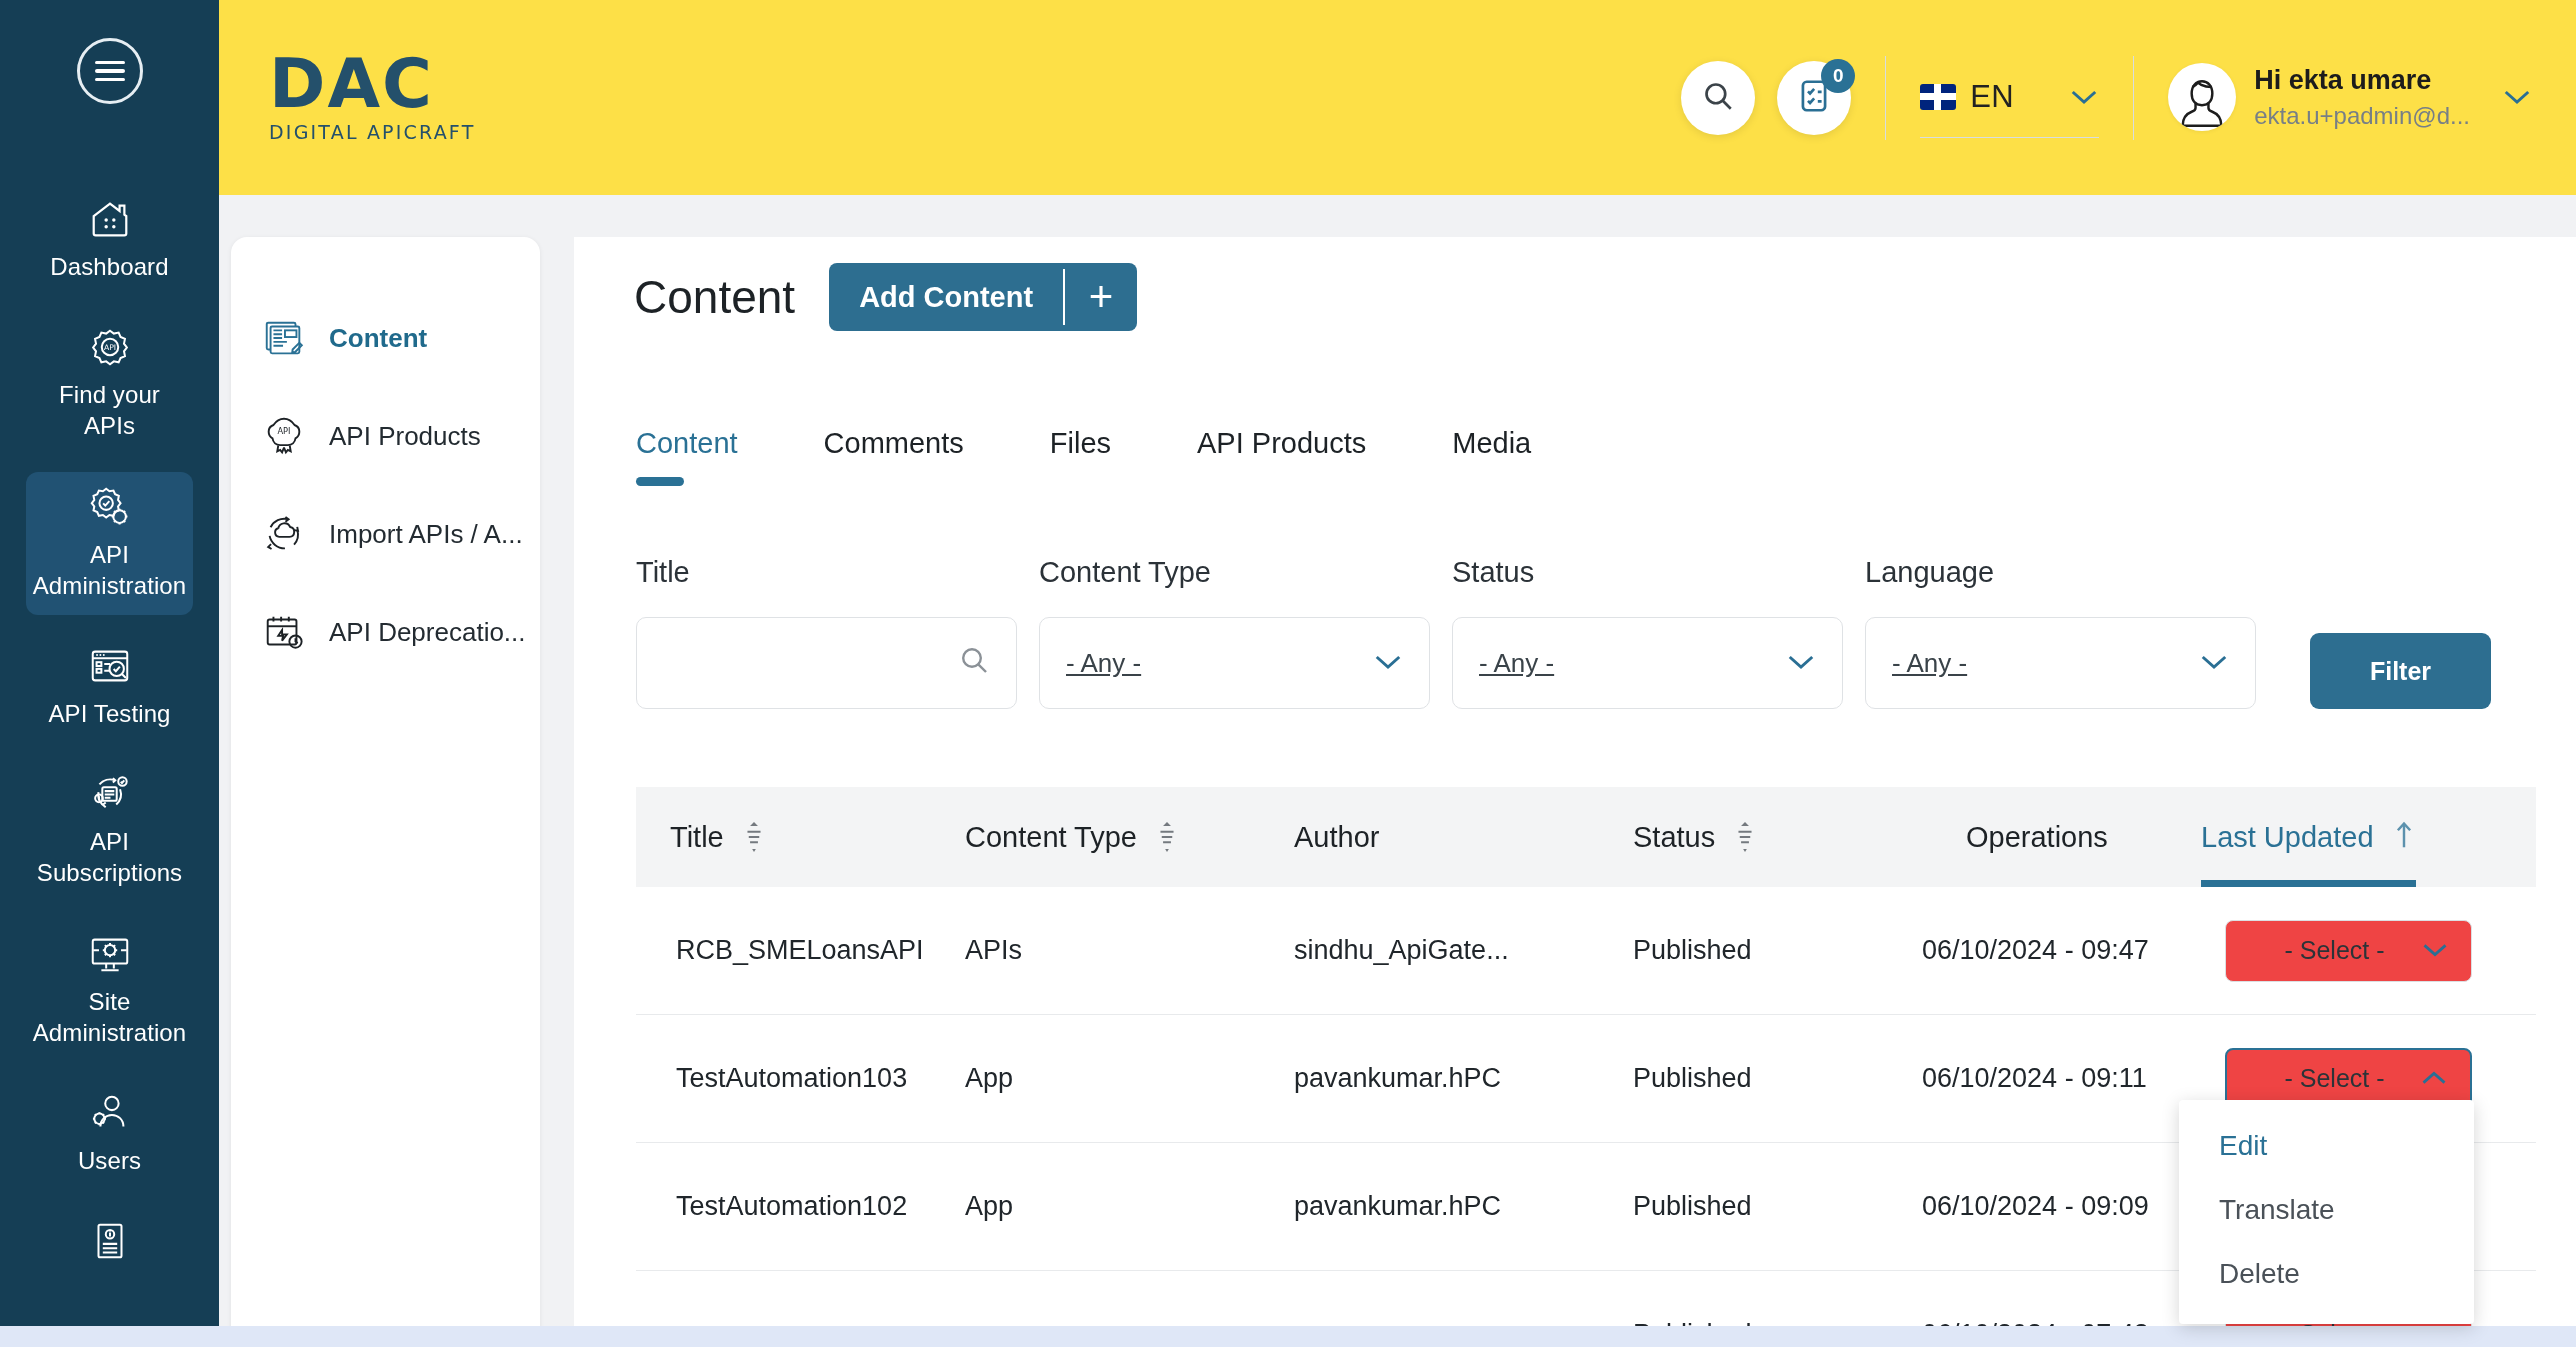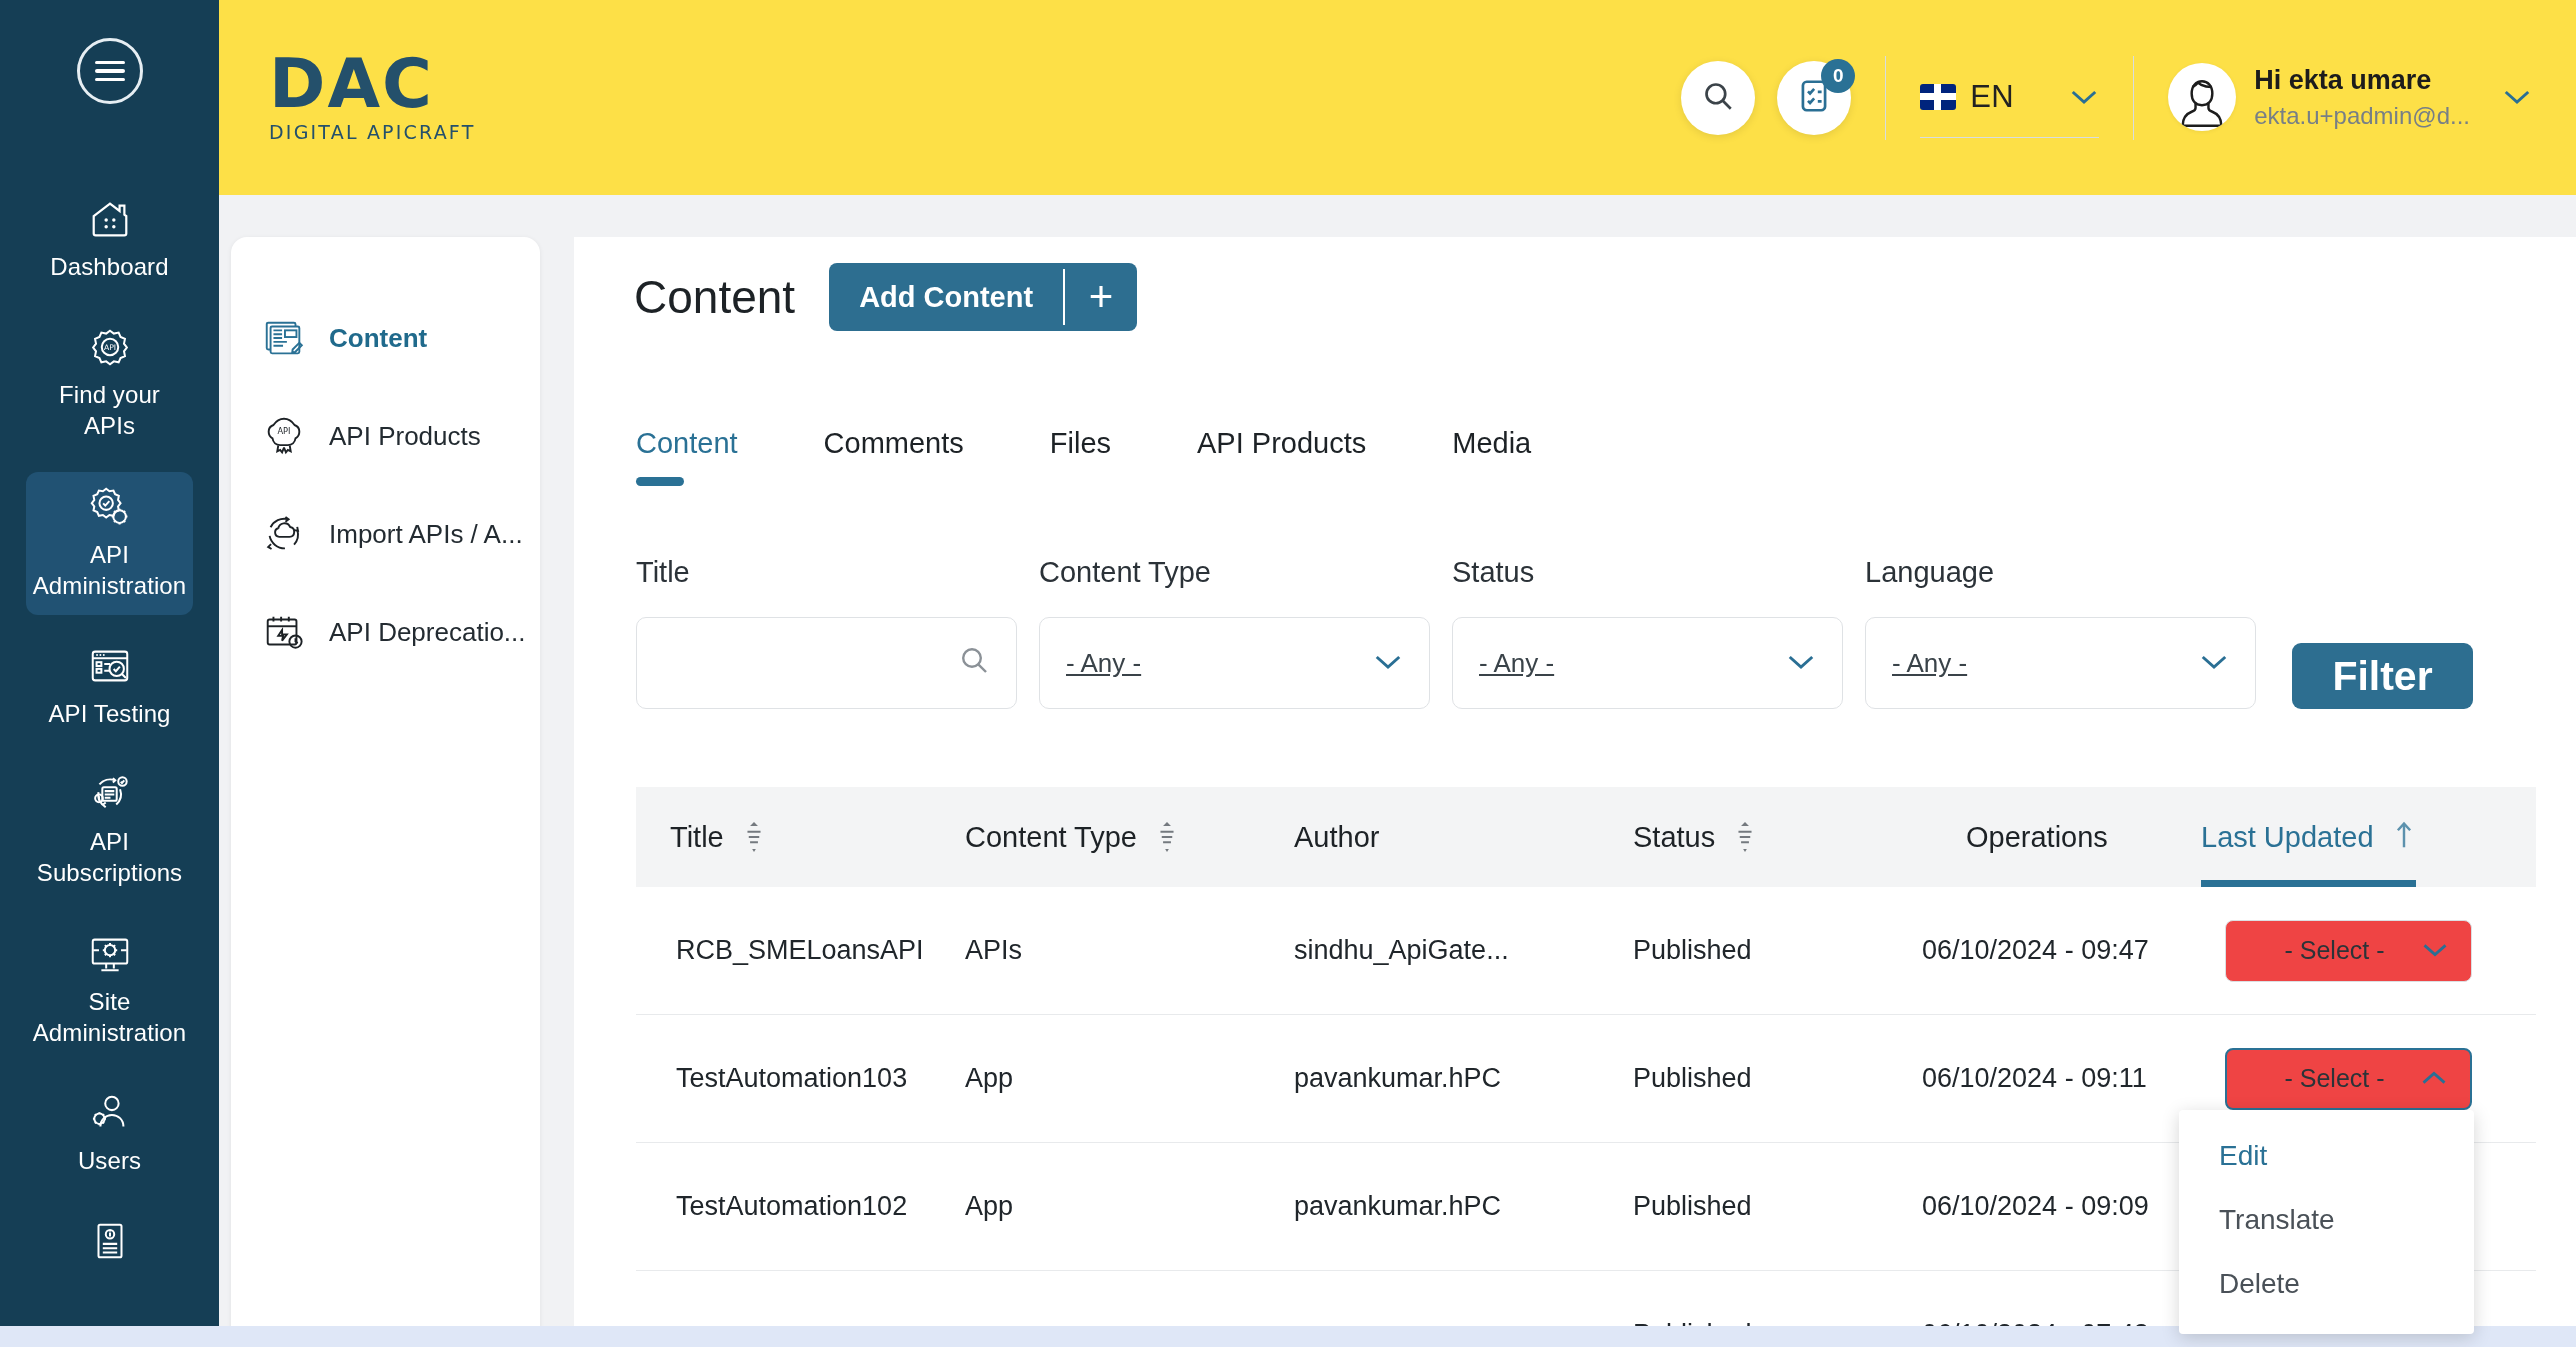--- a/index.html
+++ b/index.html
@@ -162,22 +162,22 @@
   .field-label { font-size: 29px; color: #2b3238; margin-bottom: 28px; }
   .fbox {
     height: 92px; border: 1px solid #dfe2e5; border-radius: 10px;
     background: #fff; display: flex; align-items: center;
     padding: 0 26px; font-size: 26px; color: #3a4349; text-decoration: underline;
   }
   .f-title { width: 381px; justify-content: flex-end; }
   .f-sel { width: 391px; justify-content: space-between; cursor: pointer; }
   .filter-btn {
     background: #2d6e90; color: #fff; border: none; border-radius: 9px;
-    height: 66px; width: 181px; font-size: 41px; font-weight: 700;
-    font-family: "Liberation Sans", sans-serif; cursor: pointer; margin-left: 14px;
+    height: 76px; width: 181px; font-size: 25px; font-weight: 700;
+    font-family: "Liberation Sans", sans-serif; cursor: pointer; margin-left: 32px;
   }
 
   
   .table { margin: 78px 0 0 22px; position: relative; }
   .thead {
     display: flex; align-items: center; background: #f3f4f5;
     height: 100px; font-size: 29px; color: #1d2226;
   }
   .th { display: flex; align-items: center; gap: 18px; position: relative; height: 100%; }
   .th.c1 { width: 329px; padding-left: 34px; }
@@ -623,21 +623,21 @@
             <div class="td c5">06/10/2024 - 09:11</div>
             <div class="td c6" style="position:relative">
               <div class="opsel open">
                 <span class="txt">- Select -</span>
                 <span>
                   <svg width="28" height="18" viewBox="0 0 24 14" fill="none" stroke="#2a6f94" stroke-width="2.4">
                       <path d="M3 11l9-8 9 8"></path>
                     </svg>
                 </span>
               </div>
-              <div class="ops-menu" style="left:-12px; top:62px;">
+              <div class="ops-menu" style="left:-12px; top:52px;">
                 <div class="mi first">Edit</div>
                 <div class="mi">Translate</div>
                 <div class="mi">Delete</div>
               </div>
             </div>
           </div>
 
           <div class="trow">
             <div class="td c1">TestAutomation102</div>
             <div class="td c2">App</div>

